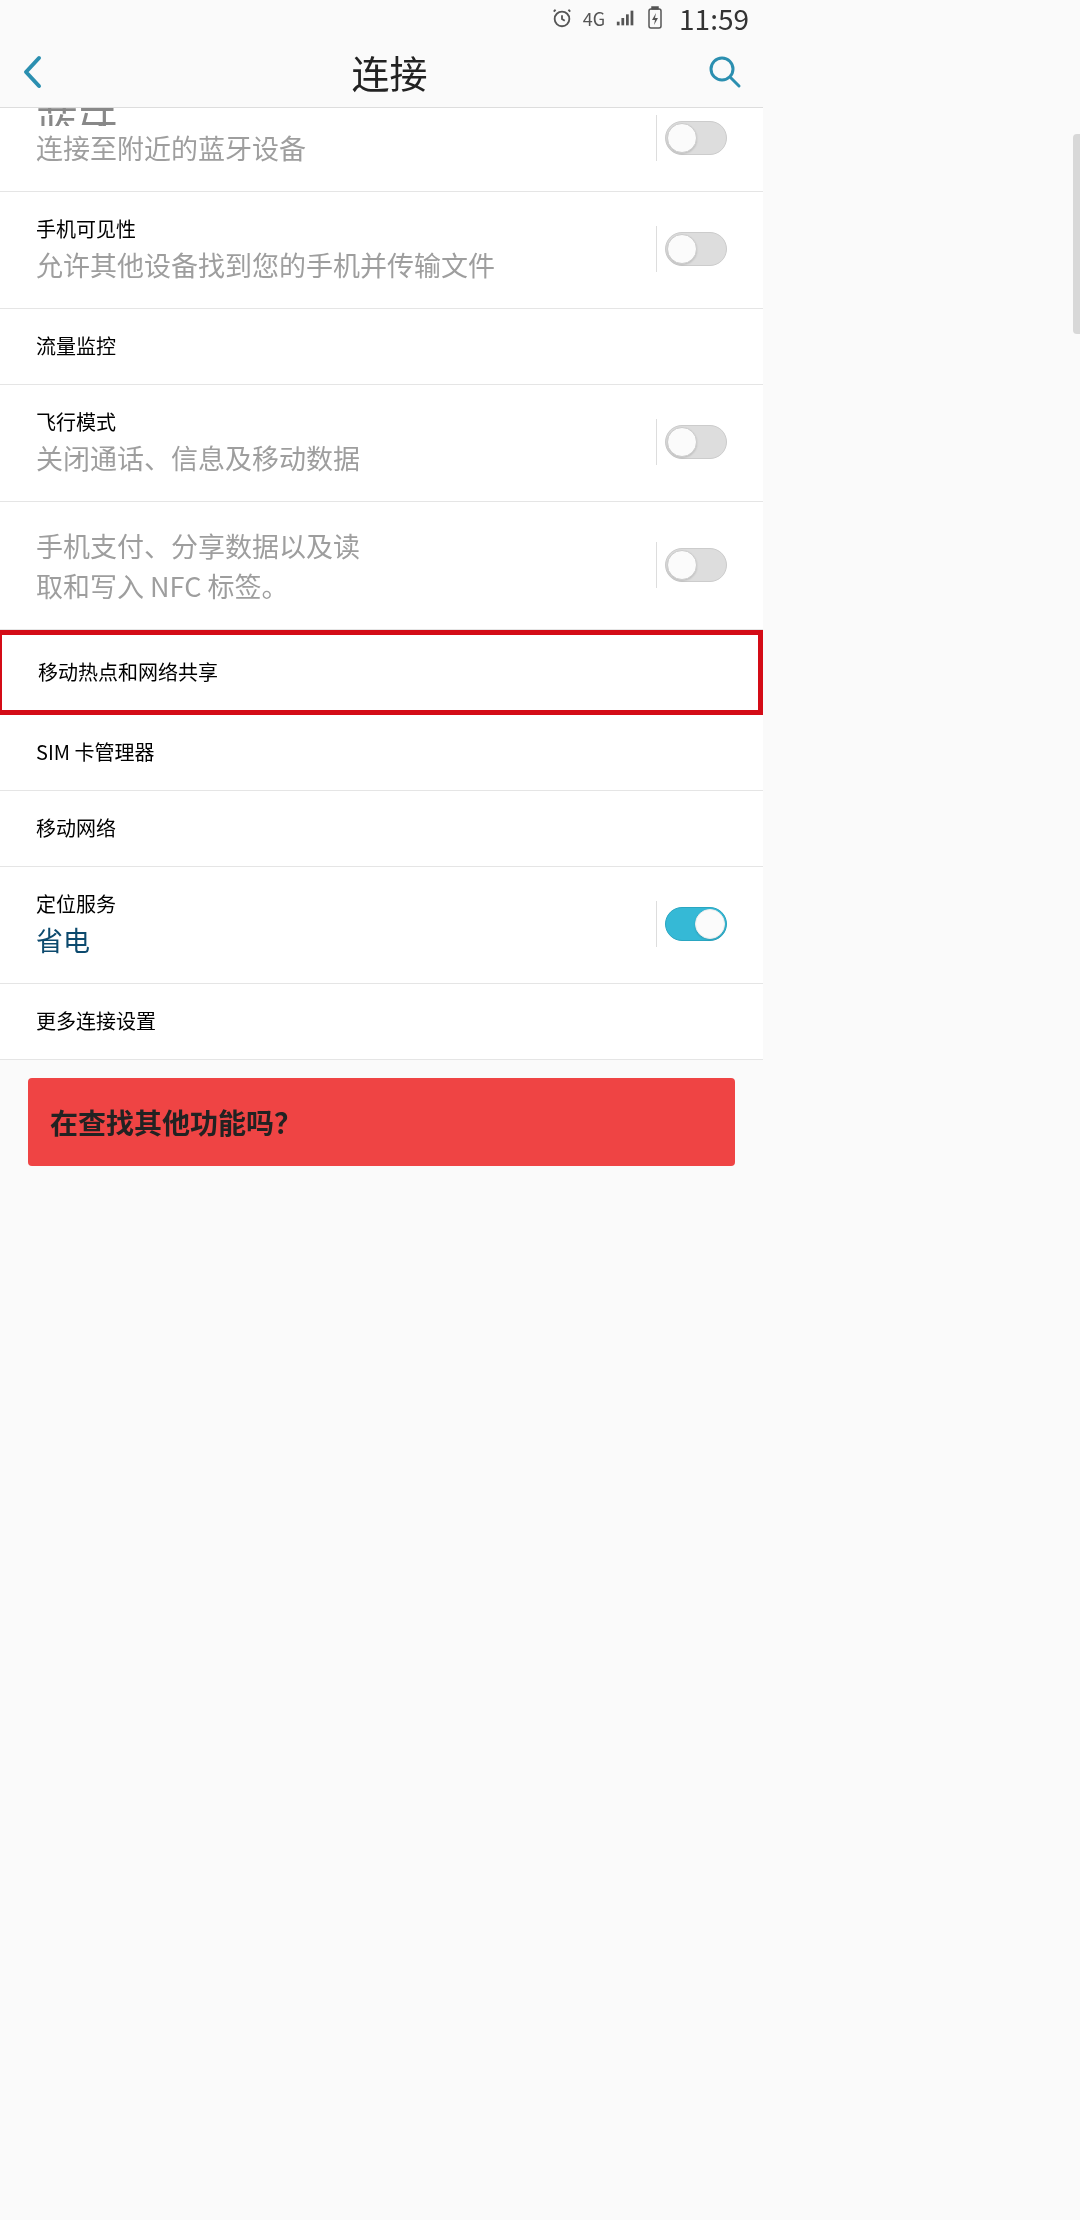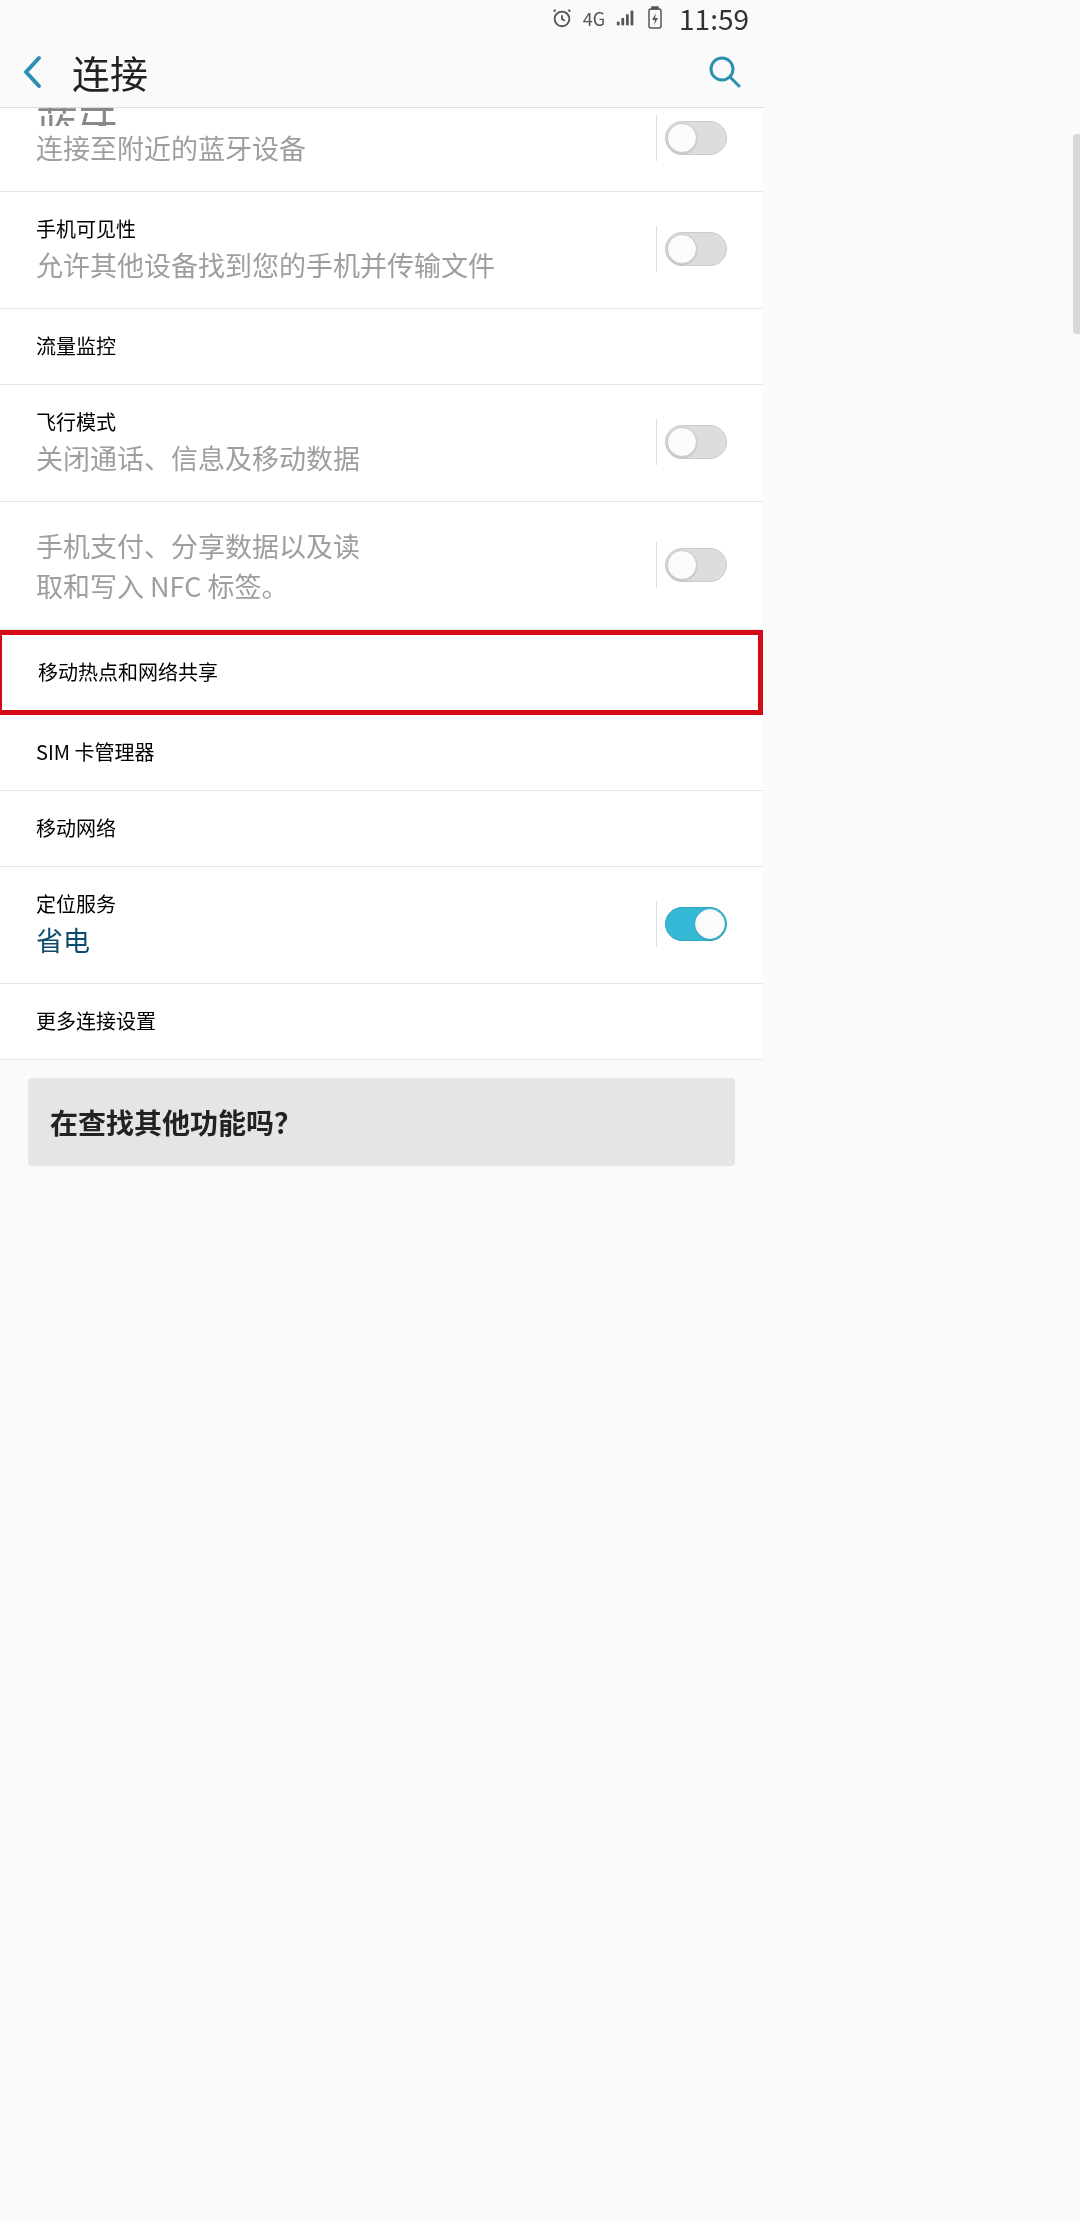--- a/index.html
+++ b/index.html
@@ -23,20 +23,21 @@
     }
     .status-bar .four-g { font-size: 18px; line-height: 1; text-align: center; }
     .status-bar .time { font-size: 28px; color: #333; margin-left: 6px; font-weight: 400; }
     .header {
       height: 72px;
       display: flex;
       align-items: center;
       padding: 0 20px;
       background: #fafafa;
       border-bottom: 1px solid #ddd;
+      text-align: center;
     }
     .back-icon { color: #2b8fb0; margin-right: 26px; }
     .header-title {
       font-size: 38px;
       color: #222;
       flex: 1;
       font-weight: 400;
     }
     .search-icon { color: #2b8fb0; }
     .list { }
@@ -103,21 +104,21 @@
       right: 0;
       top: 134px;
       width: 7px;
       height: 200px;
       background: #bbb;
       border-radius: 4px 0 0 4px;
       opacity: 0.55;
     }
     .footer-card {
       margin: 18px 28px 0 28px;
-      background: #e5e5e5;
+      background: #ef4444;
       border-radius: 4px;
       padding: 24px 22px;
     }
     .footer-card-title {
       font-size: 28px;
       font-weight: 700;
       color: #222;
     }
     svg { display: block; }
   </style>

